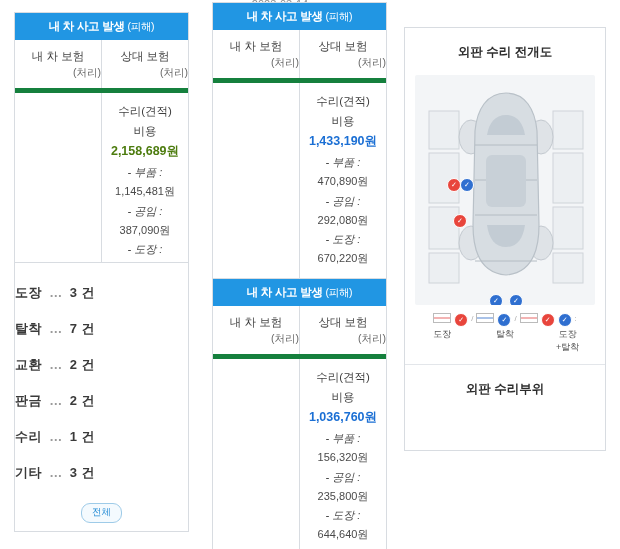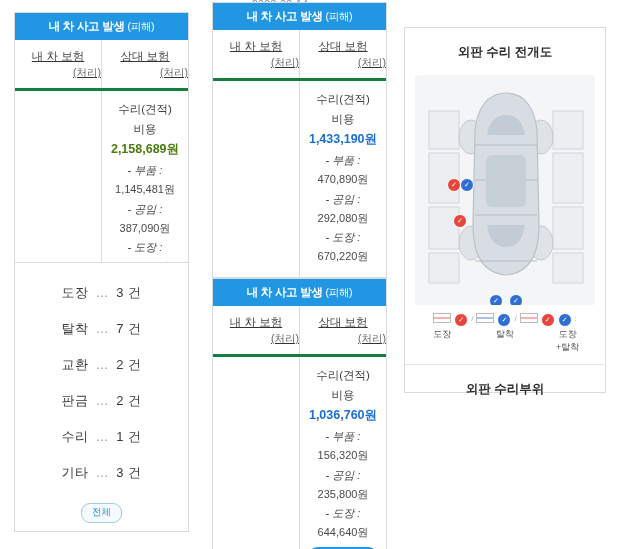--- a/index.html
+++ b/index.html
@@ -47,22 +47,21 @@
     text-align: center;
     padding: 6px 0 6px;
     letter-spacing: -0.3px;
   }
   .card-header .sub {
     font-weight: normal;
     font-size: 10.5px;
   }
   .ins-head {
     display: flex;
-    border-bottom: 3px solid #15803d;
-    text-decoration: underline;
+    border-bottom: 5px solid #15803d;
   }
   .ins-head > div {
     flex: 1;
     text-align: center;
     font-size: 11.5px;
     padding: 8px 0 8px;
     line-height: 1.45;
     color: #444;
   }
   .ins-head > div:first-child {
@@ -122,25 +121,26 @@
     font-size: 12.5px;
     font-weight: bold;
     color: #2c2c2c;
     padding: 14px 0 13px;
     border-bottom: 1px solid #e3e6ea;
   }
   .summary-list {
     padding: 12px 0 6px;
   }
   .summary-row {
-    text-align: center;
+    text-align: left;
     font-size: 13px;
     color: #3a3a3a;
     padding: 9px 0;
     letter-spacing: 0.5px;
+    font-weight: bold;
   }
   .summary-row .dots {
     color: #9a9a9a;
     padding: 0 3px;
   }
   .sum-btn-wrap {
     text-align: center;
     padding: 4px 0 8px;
   }
   .sum-btn {
@@ -152,21 +152,21 @@
     padding: 2px 10px 3px;
     background: #f4fafe;
   }
 
   
   .rightpanel {
     position: absolute;
     left: 404px;
     top: 27px;
     width: 202px;
-    height: 366px;
+    height: 424px;
     border: 1px solid #d8dce1;
     background: #ffffff;
     box-sizing: border-box;
   }
   .rp-title {
     text-align: center;
     font-size: 12.5px;
     font-weight: bold;
     color: #2c2c2c;
     padding: 16px 0 14px;

